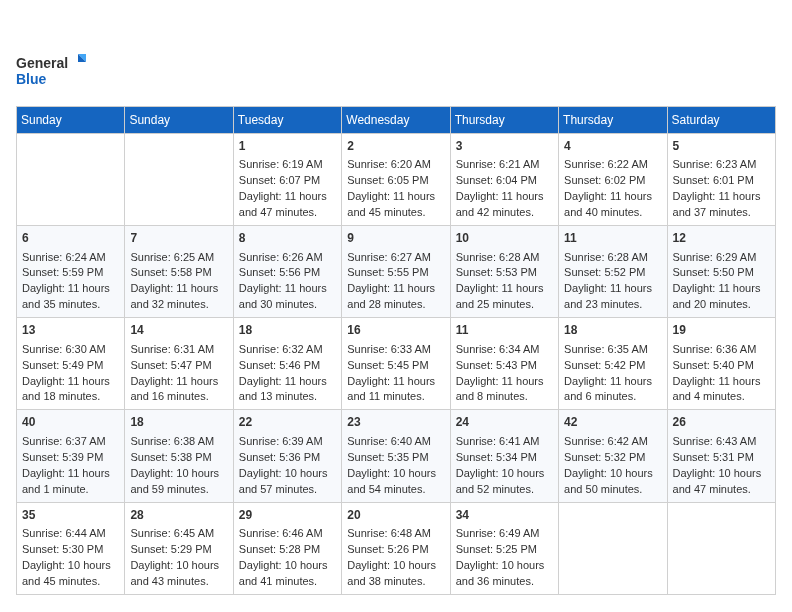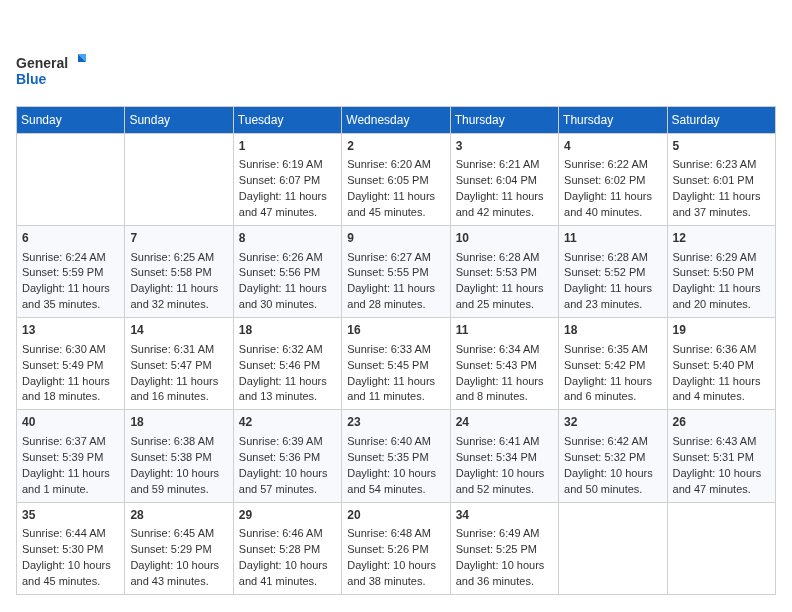--- a/index.html
+++ b/index.html
@@ -129,24 +129,24 @@
         <td><span class="day-num">14</span><span class="day-info">Sunrise: 6:31 AM<br>Sunset: 5:47 PM<br>Daylight: 11 hours and 16 minutes.</span></td>
         <td><span class="day-num">18</span><span class="day-info">Sunrise: 6:32 AM<br>Sunset: 5:46 PM<br>Daylight: 11 hours and 13 minutes.</span></td>
         <td><span class="day-num">16</span><span class="day-info">Sunrise: 6:33 AM<br>Sunset: 5:45 PM<br>Daylight: 11 hours and 11 minutes.</span></td>
         <td><span class="day-num">11</span><span class="day-info">Sunrise: 6:34 AM<br>Sunset: 5:43 PM<br>Daylight: 11 hours and 8 minutes.</span></td>
         <td><span class="day-num">18</span><span class="day-info">Sunrise: 6:35 AM<br>Sunset: 5:42 PM<br>Daylight: 11 hours and 6 minutes.</span></td>
         <td><span class="day-num">19</span><span class="day-info">Sunrise: 6:36 AM<br>Sunset: 5:40 PM<br>Daylight: 11 hours and 4 minutes.</span></td>
       </tr>
       <tr>
         <td><span class="day-num">40</span><span class="day-info">Sunrise: 6:37 AM<br>Sunset: 5:39 PM<br>Daylight: 11 hours and 1 minute.</span></td>
         <td><span class="day-num">18</span><span class="day-info">Sunrise: 6:38 AM<br>Sunset: 5:38 PM<br>Daylight: 10 hours and 59 minutes.</span></td>
-        <td><span class="day-num">42</span><span class="day-info">Sunrise: 6:39 AM<br>Sunset: 5:36 PM<br>Daylight: 10 hours and 57 minutes.</span></td>
+        <td><span class="day-num">22</span><span class="day-info">Sunrise: 6:39 AM<br>Sunset: 5:36 PM<br>Daylight: 10 hours and 57 minutes.</span></td>
         <td><span class="day-num">23</span><span class="day-info">Sunrise: 6:40 AM<br>Sunset: 5:35 PM<br>Daylight: 10 hours and 54 minutes.</span></td>
         <td><span class="day-num">24</span><span class="day-info">Sunrise: 6:41 AM<br>Sunset: 5:34 PM<br>Daylight: 10 hours and 52 minutes.</span></td>
-        <td><span class="day-num">32</span><span class="day-info">Sunrise: 6:42 AM<br>Sunset: 5:32 PM<br>Daylight: 10 hours and 50 minutes.</span></td>
+        <td><span class="day-num">42</span><span class="day-info">Sunrise: 6:42 AM<br>Sunset: 5:32 PM<br>Daylight: 10 hours and 50 minutes.</span></td>
         <td><span class="day-num">26</span><span class="day-info">Sunrise: 6:43 AM<br>Sunset: 5:31 PM<br>Daylight: 10 hours and 47 minutes.</span></td>
       </tr>
       <tr>
         <td><span class="day-num">35</span><span class="day-info">Sunrise: 6:44 AM<br>Sunset: 5:30 PM<br>Daylight: 10 hours and 45 minutes.</span></td>
         <td><span class="day-num">28</span><span class="day-info">Sunrise: 6:45 AM<br>Sunset: 5:29 PM<br>Daylight: 10 hours and 43 minutes.</span></td>
         <td><span class="day-num">29</span><span class="day-info">Sunrise: 6:46 AM<br>Sunset: 5:28 PM<br>Daylight: 10 hours and 41 minutes.</span></td>
         <td><span class="day-num">20</span><span class="day-info">Sunrise: 6:48 AM<br>Sunset: 5:26 PM<br>Daylight: 10 hours and 38 minutes.</span></td>
         <td><span class="day-num">34</span><span class="day-info">Sunrise: 6:49 AM<br>Sunset: 5:25 PM<br>Daylight: 10 hours and 36 minutes.</span></td>
         <td class="empty"></td>
         <td class="empty"></td>

